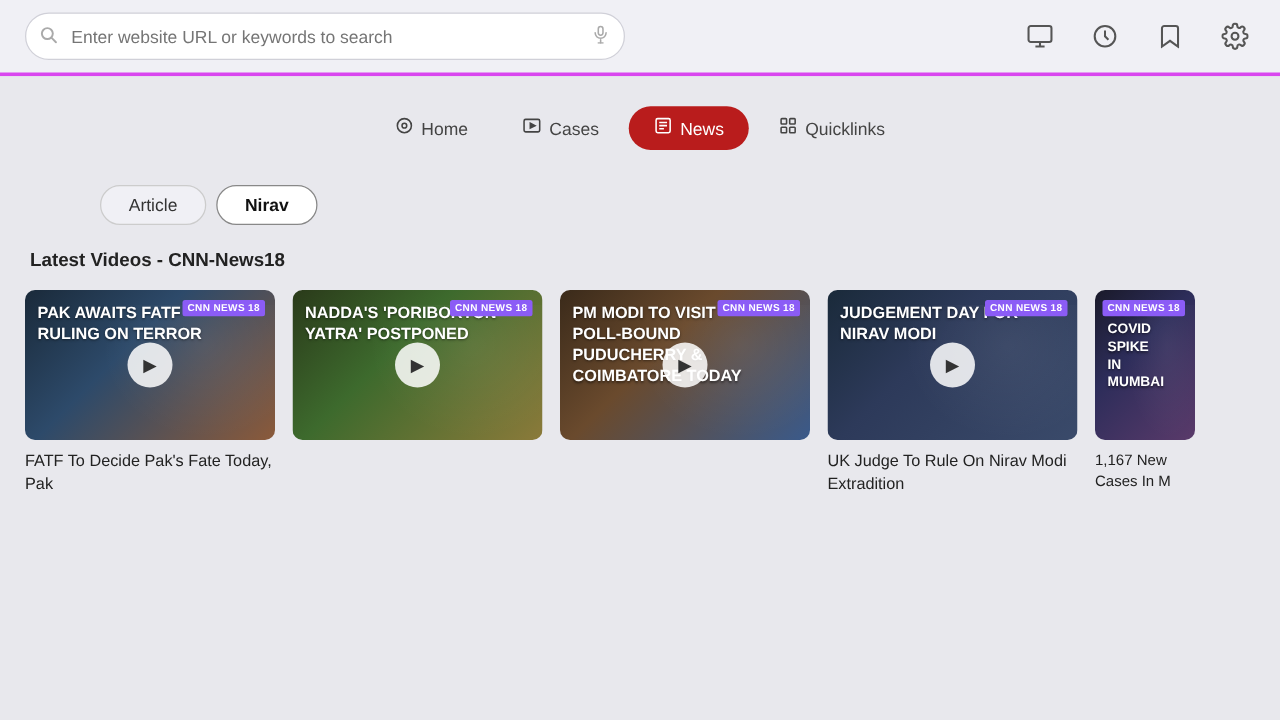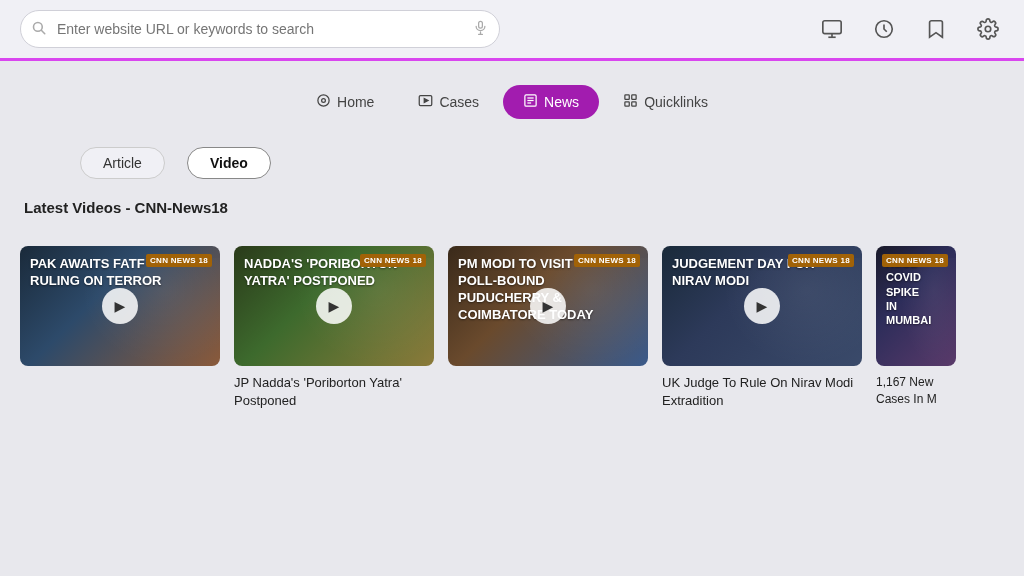--- a/index.html
+++ b/index.html
@@ -99,28 +99,28 @@
       color: #444;
       background: transparent;
       border: none;
     }
 
     .tab-item .tab-icon {
       font-size: 15px;
     }
 
     .tab-item.active {
-      background: #a21caf;
+      background: #b91c1c;
       color: #fff;
     }
 
     
     .filter-row {
       display: flex;
-      gap: 22px;
+      gap: 8px;
       margin-bottom: 20px;
       padding-left: 60px;
     }
 
     .filter-btn {
       padding: 7px 22px;
       border-radius: 24px;
       border: 1.5px solid #ccc;
       background: #f0f0f5;
       font-size: 14px;
@@ -134,21 +134,21 @@
       border-color: #888;
       font-weight: 700;
       color: #111;
     }
 
     
     .section-title {
       font-size: 15px;
       font-weight: 700;
       color: #222;
-      margin-bottom: 30px;
+      margin-bottom: 15px;
       padding-left: 4px;
     }
 
     
     .video-grid {
       display: flex;
       gap: 14px;
       overflow-x: auto;
       padding-bottom: 4px;
     }
@@ -200,21 +200,21 @@
       justify-content: center;
       z-index: 3;
       font-size: 14px;
       color: #333;
     }
 
     .cnn-badge {
       position: absolute;
       top: 8px;
       right: 8px;
-      background: #a16207;
+      background: #8b5cf6;
       color: #fff;
       font-size: 8px;
       font-weight: 800;
       padding: 2px 4px;
       border-radius: 2px;
       z-index: 3;
       letter-spacing: 0.3px;
     }
 
     .video-title {
@@ -345,46 +345,46 @@
           <rect x="3" y="14" width="7" height="7" rx="1"></rect>
           <rect x="14" y="14" width="7" height="7" rx="1"></rect>
         </svg>
       </span>
       <span>Quicklinks</span>
     </button>
   </nav>
 
   <div class="filter-row">
     <button class="filter-btn">Article</button>
-    <button class="filter-btn active">Video</button>
+    <button class="filter-btn active">Nirav</button>
   </div>
 
   <div class="section-title">Latest Videos - CNN-News18</div>
 
   <div class="video-grid">
 
     <div class="video-card">
       <div class="video-thumbnail">
         <div class="thumb-bg grad-1"></div>
         <div class="person-silhouette"></div>
         <div class="thumb-text-overlay">PAK AWAITS FATF RULING ON TERROR</div>
         <div class="cnn-badge">CNN NEWS 18</div>
         <div class="play-btn">▶</div>
       </div>
+      <div class="video-title">FATF To Decide Pak's Fate Today, Pak</div>
     </div>
 
     <div class="video-card">
       <div class="video-thumbnail">
         <div class="thumb-bg grad-2"></div>
         <div class="person-silhouette"></div>
         <div class="thumb-text-overlay">NADDA'S 'PORIBORTON YATRA' POSTPONED</div>
         <div class="cnn-badge">CNN NEWS 18</div>
         <div class="play-btn">▶</div>
       </div>
-      <div class="video-title">JP Nadda's 'Poriborton Yatra' Postponed</div>
     </div>
 
     <div class="video-card">
       <div class="video-thumbnail">
         <div class="thumb-bg grad-3"></div>
         <div class="person-silhouette"></div>
         <div class="thumb-text-overlay">PM MODI TO VISIT POLL-BOUND PUDUCHERRY &amp; COIMBATORE TODAY</div>
         <div class="cnn-badge">CNN NEWS 18</div>
         <div class="play-btn">▶</div>
       </div>

